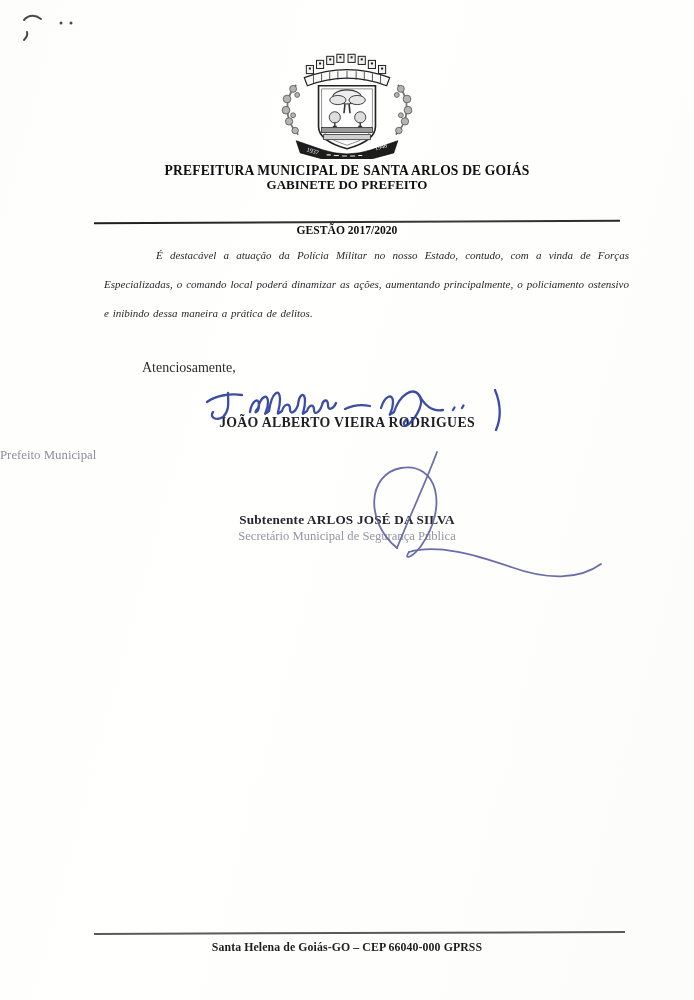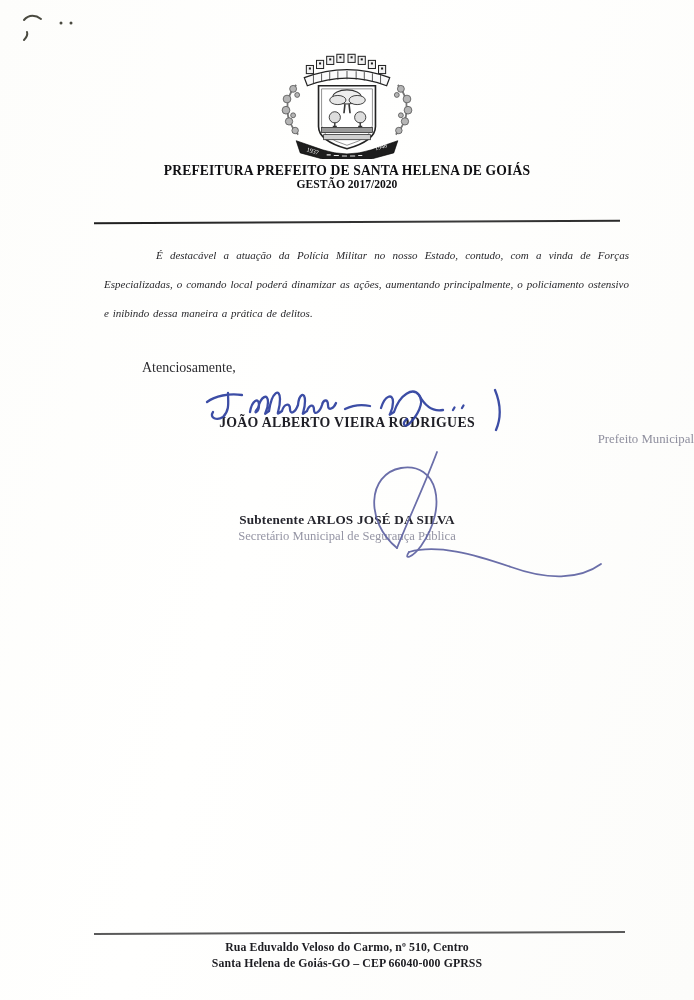--- a/index.html
+++ b/index.html
@@ -14,37 +14,37 @@
   }
   .abs{position:absolute;}
   
   .pen-marks{left:14px;top:8px;width:70px;height:34px;}
   
   .crest{left:50%;top:37px;transform:translateX(-50%);width:164px;height:122px;}
   
   .header{top:163px;left:0;width:100%;text-align:center;color:#101013;}
   .header .l1{font-size:13.6px;font-weight:700;letter-spacing:.15px;line-height:15px;}
   .header .l2{font-size:13px;font-weight:700;line-height:14px;}
-  .header .l3{font-size:11.6px;font-weight:700;line-height:13px;}
+  .header .l3{font-size:11.6px;font-weight:700;line-height:13px;margin-top:32px;}
   .rule{background:#2b2b2b;}
   .rule-top{top:221px;left:94px;width:526px;height:2.2px;transform:rotate(-0.25deg);
     background:linear-gradient(90deg,#1f1f1f,#3a3a3a 70%,#2a2a2a);}
   .paragraph{
     top:225px;left:88px;width:525px;
     font-size:11px;line-height:29px;
     text-align:justify;text-indent:52px;
     word-spacing:1px;color:#28282c;margin:16px;font-style:italic;
   }
   .closing{top:360px;left:142px;font-size:14px;color:#2c2c30;}
   .sig-ink{pointer-events:none;}
   .sig1-ink{left:195px;top:382px;width:335px;height:52px;z-index:3;}
   .sig2-ink{left:345px;top:448px;width:280px;height:140px;z-index:3;}
   .sig-name{left:0;width:100%;text-align:center;font-weight:700;color:#1f1f26;z-index:2;}
   .sig1-name{top:415px;font-size:13.8px;letter-spacing:.3px;}
-  .sig1-title{top:432px;left:0;width:100%;text-align:right;font-size:12.8px;color:#8f8f9e;}
+  .sig1-title{top:448px;left:0;width:100%;text-align:left;font-size:12.8px;color:#8f8f9e;}
   .sig2-name{top:512px;font-size:13.2px;letter-spacing:.2px;color:#26262e;}
   .sig2-title{top:529px;left:0;width:100%;text-align:center;font-size:12.6px;color:#9595a4;}
   .rule-bottom{top:932px;left:94px;width:531px;height:1.6px;background:#5a5a5a;transform:rotate(-0.2deg);}
   .footer{top:939px;left:0;width:100%;text-align:center;font-weight:700;
     font-size:11.8px;line-height:16px;color:#1d1d22;letter-spacing:.1px;}
 </style>
 </head>
 <body>
 
 <div class="page">
@@ -135,21 +135,22 @@
 
     <g>
       <path d="M30 102 L56 111 Q80 119 104 111 L130 102 L126 114 L104 120 Q80 126 56 120 L34 114 Z" fill="#1d1d1d" stroke="#000" stroke-width="0.6"></path>
       <text x="40" y="112.5" font-size="6" fill="#ffffff" transform="rotate(16 40 112.5)">1937</text>
       <text x="108" y="110.5" font-size="6" fill="#ffffff" transform="rotate(-16 112 110.5)">1948</text>
       <path d="M60 116 h4 m3 .5 h5 m3 .5 h5 m3 0 h5 m3 -.5 h4" stroke="#e8e8e8" stroke-width="1.1" fill="none"></path>
     </g>
   </svg>
 
   <div class="abs header">
-    <div class="l1">PREFEITURA PREFEITO DE SANTA HELENA DE GOIÁS</div>
+    <div class="l1">PREFEITURA MUNICIPAL DE SANTA ARLOS DE GOIÁS</div>
+    <div class="l2">GABINETE DO PREFEITO</div>
     <div class="l3">GESTÃO 2017/2020</div>
   </div>
 
   <div class="abs rule rule-top"></div>
 
   <p class="abs paragraph">É destacável a atuação da Polícia Militar no nosso Estado, contudo, com a vinda de Forças Especializadas, o comando local poderá dinamizar as ações, aumentando principalmente, o policiamento ostensivo e inibindo dessa maneira a prática de delitos.</p>
 
   <div class="abs closing">Atenciosamente,</div>
 
   <svg class="abs sig-ink sig1-ink" viewBox="0 0 335 52">
@@ -175,17 +176,16 @@
       <path d="M52 100 C20 74 22 26 56 20 C92 14 104 58 76 98 C68 109 58 113 64 104"></path>
       <path d="M64 104 C92 96 128 106 166 119 C202 132 234 132 256 116"></path>
     </g>
   </svg>
 
   <div class="abs sig-name sig2-name">Subtenente ARLOS JOSÉ DA SILVA</div>
   <div class="abs sig2-title">Secretário Municipal de Segurança Pública</div>
 
   <div class="abs rule-bottom"></div>
   <div class="abs footer">
-    <div>Rua Eduvaldo Veloso do Carmo, nº 510, Centro</div>
     <div>Santa Helena de Goiás-GO – CEP 66040-000 GPRSS</div>
   </div>
 
 </div>
 
 </body></html>

